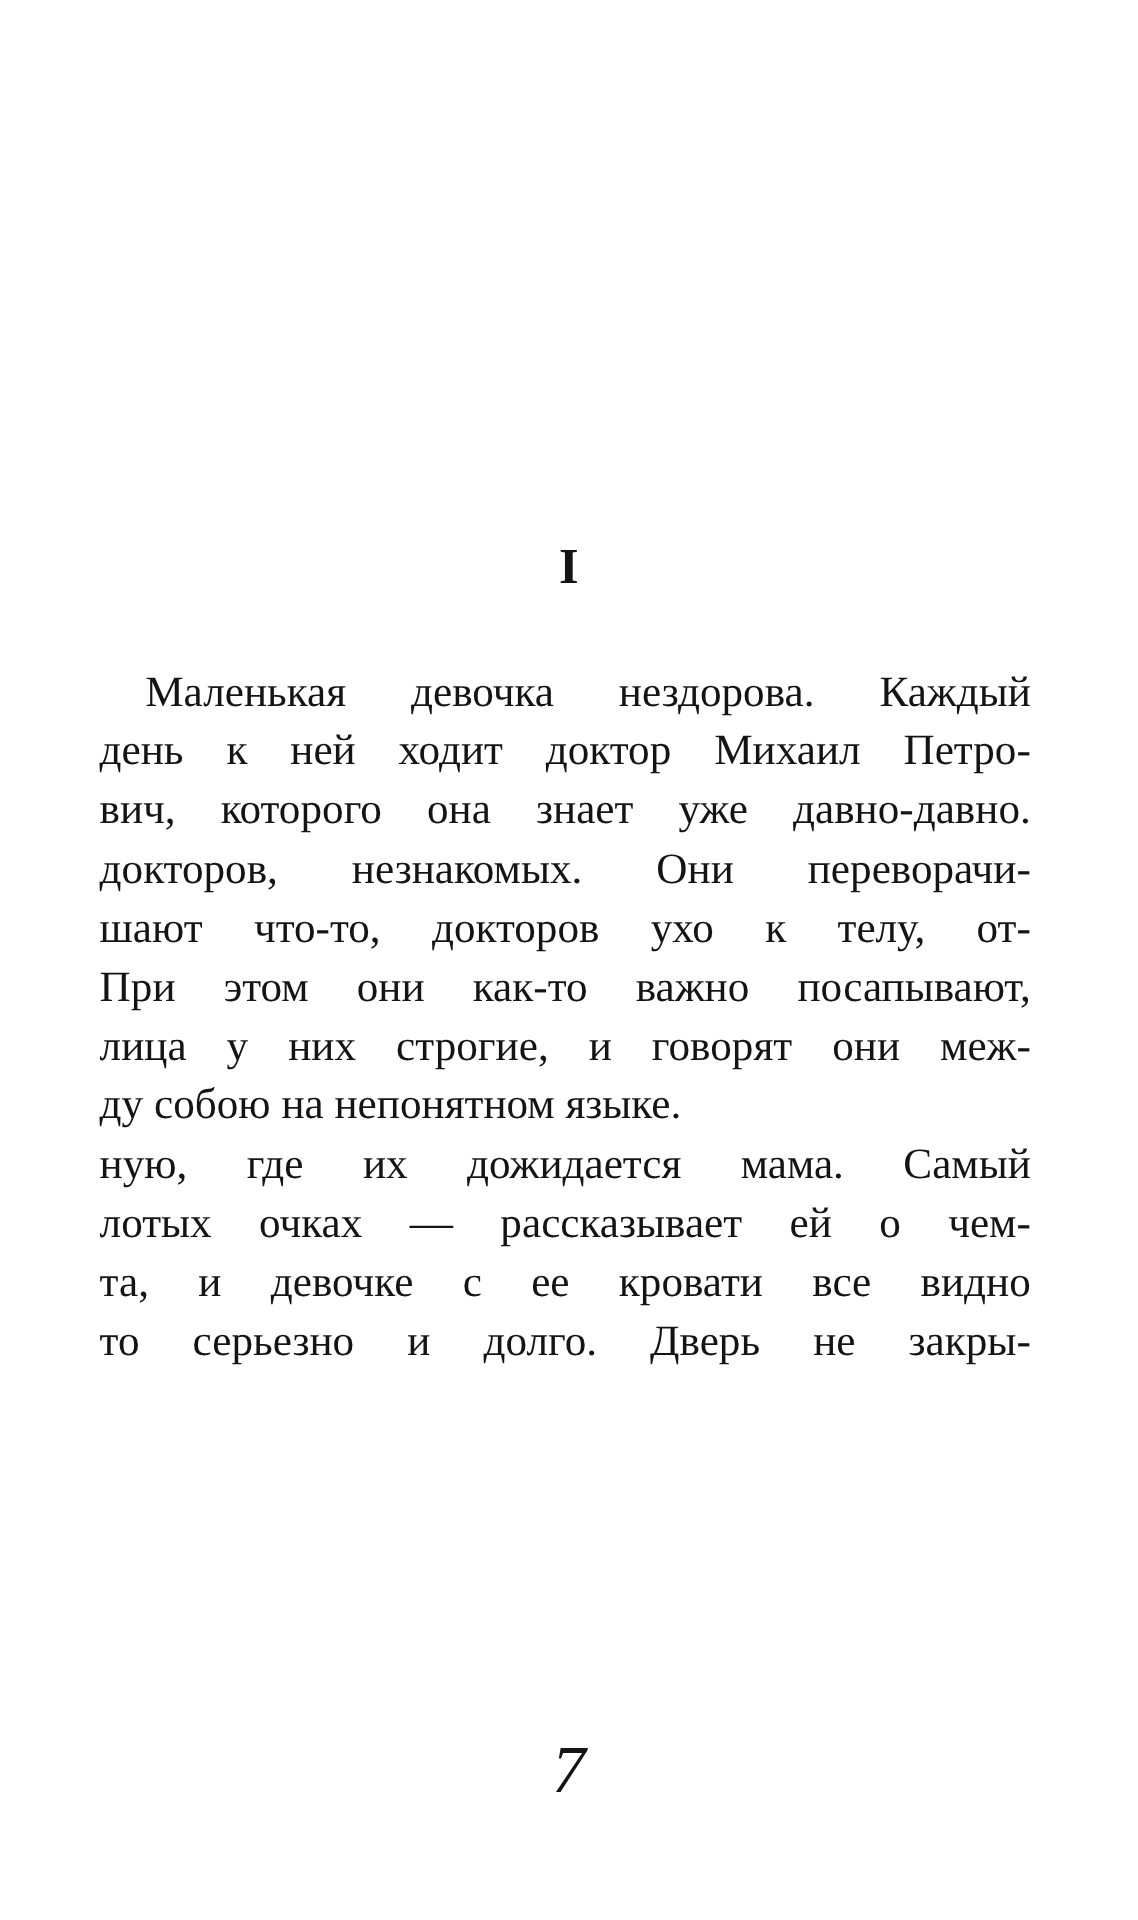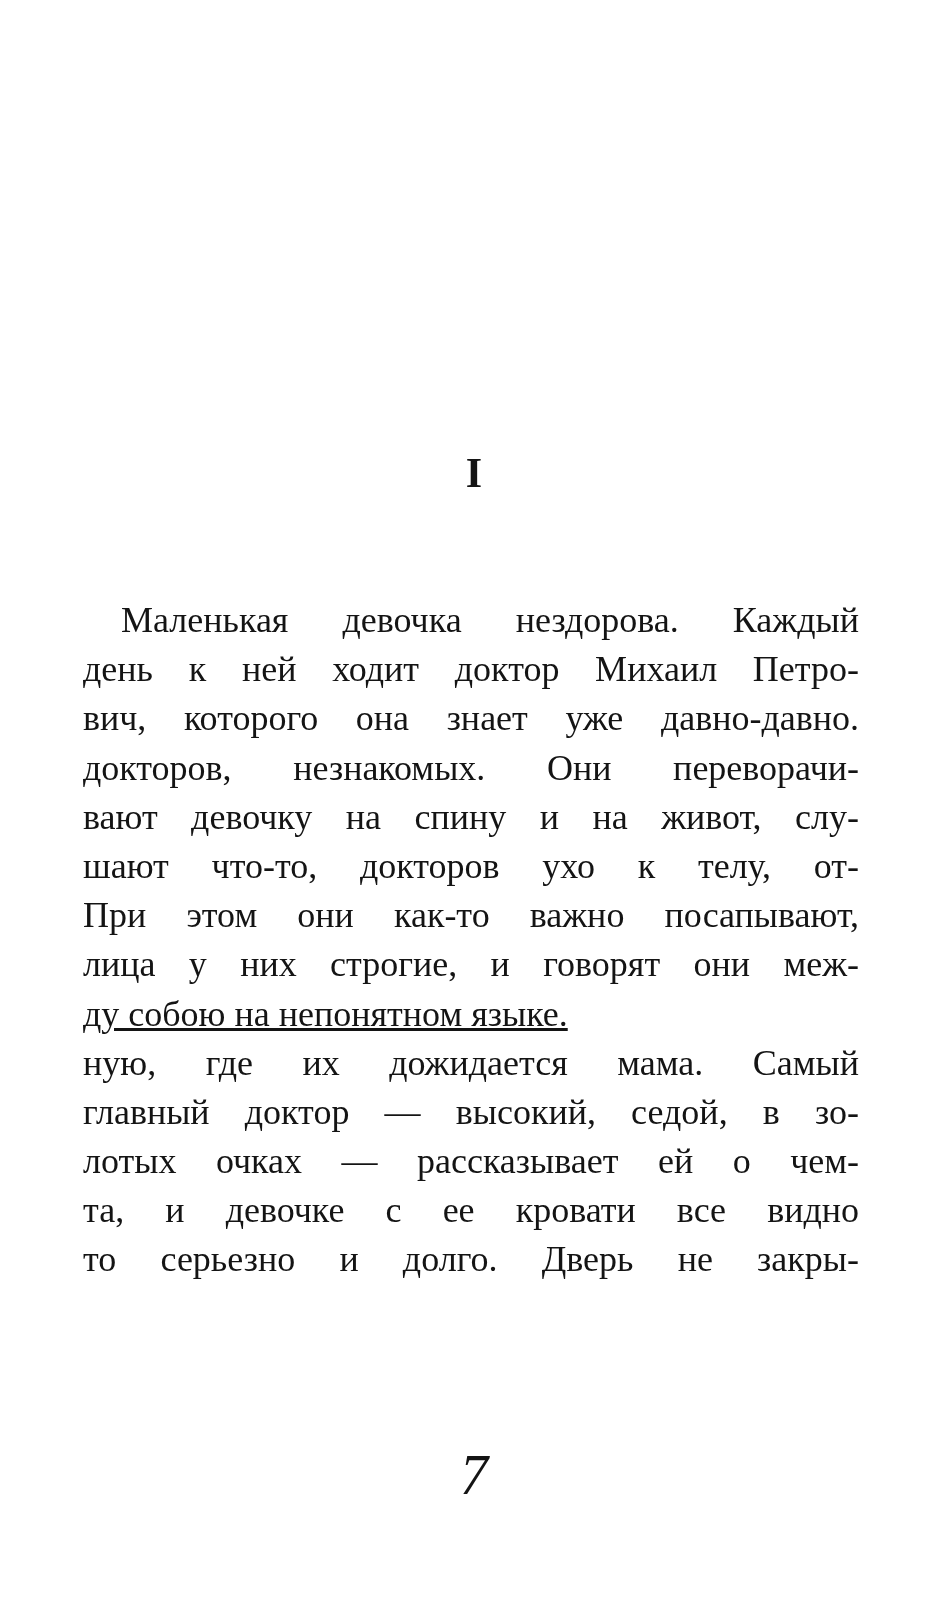--- a/index.html
+++ b/index.html
@@ -1,42 +1,40 @@
 <!DOCTYPE html>
 <html><head>
 <meta charset="utf-8">
 <style>
   html, body { margin:0; padding:0; }
   body { width:948px; height:1600px; background:#ffffff; position:relative; overflow:hidden; font-family:"Liberation Serif","DejaVu Serif",serif; color:#141414; }
   .chapter { position:absolute; top:448px; left:0; width:948px; text-align:center; font-size:42px; font-weight:bold; line-height:50px; }
-  .text { position:absolute; top:552px; left:83px; width:776px; font-size:36px; line-height:49.2px;margin-top:44px; }
+  .text { position:absolute; top:552px; left:83px; width:776px; font-size:36px; line-height:49.2px; }
   .line { display:block; white-space:nowrap; text-align:justify; text-align-last:justify; height:49.2px; }
   .line.indent { padding-left:38px; }
-  .line.last { text-align-last:left;text-decoration:underline; }
+  .line.last { text-align-last:left; }
   .pagenum { position:absolute; top:1440px; left:0; width:948px; text-align:center; font-size:56px; font-style:italic; line-height:70px; }
 </style>
 </head>
 <body>
 
 <div class="chapter">I</div>
 
 <div class="text">
   <div>
     <span class="line indent">Маленькая девочка нездорова. Каждый</span>
     <span class="line">день к ней ходит доктор Михаил Петро-</span>
     <span class="line">вич, которого она знает уже давно-давно.</span>
     <span class="line">докторов, незнакомых. Они переворачи-</span>
-    <span class="line">вают девочку на спину и на живот, слу-</span>
     <span class="line">шают что-то, докторов ухо к телу, от-</span>
     <span class="line">При этом они как-то важно посапывают,</span>
     <span class="line">лица у них строгие, и говорят они меж-</span>
     <span class="line last">ду собою на непонятном языке.</span>
   </div>
   <div>
     <span class="line">ную, где их дожидается мама. Самый</span>
-    <span class="line">главный доктор — высокий, седой, в зо-</span>
     <span class="line">лотых очках — рассказывает ей о чем-</span>
     <span class="line">та, и девочке с ее кровати все видно</span>
     <span class="line">то серьезно и долго. Дверь не закры-</span>
   </div>
 </div>
 
 <div class="pagenum">7</div>
 
 </body></html>

